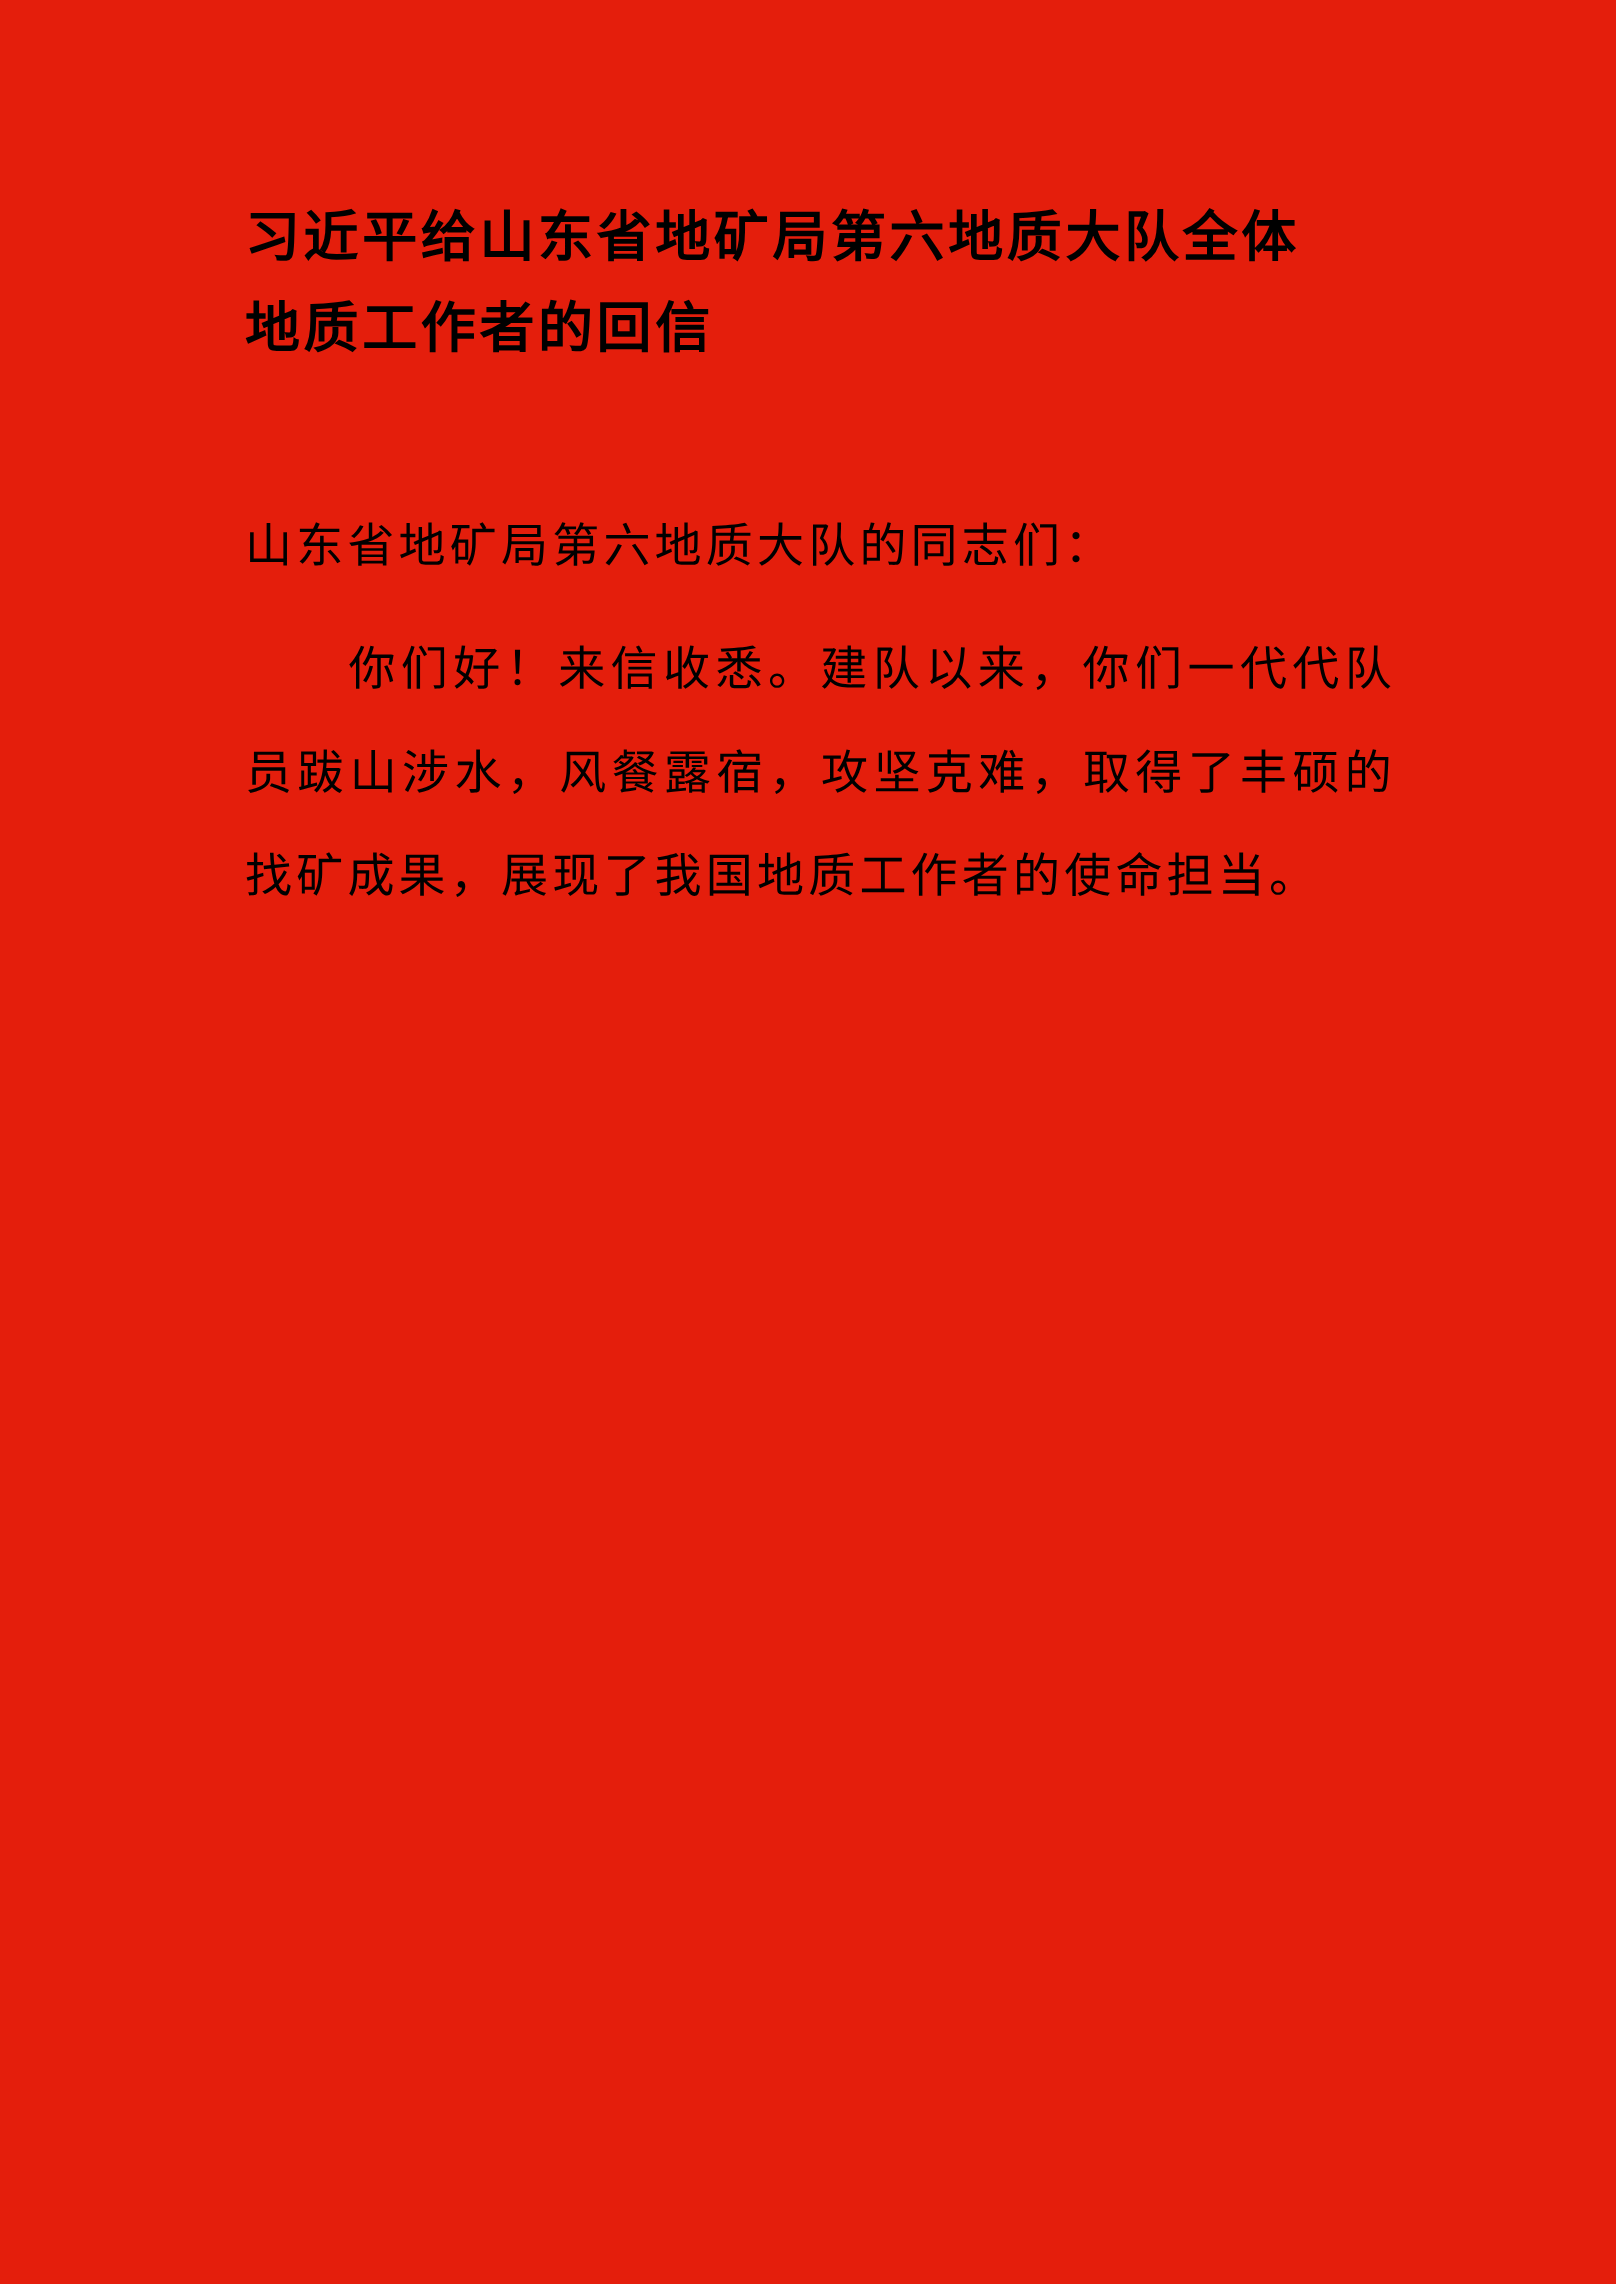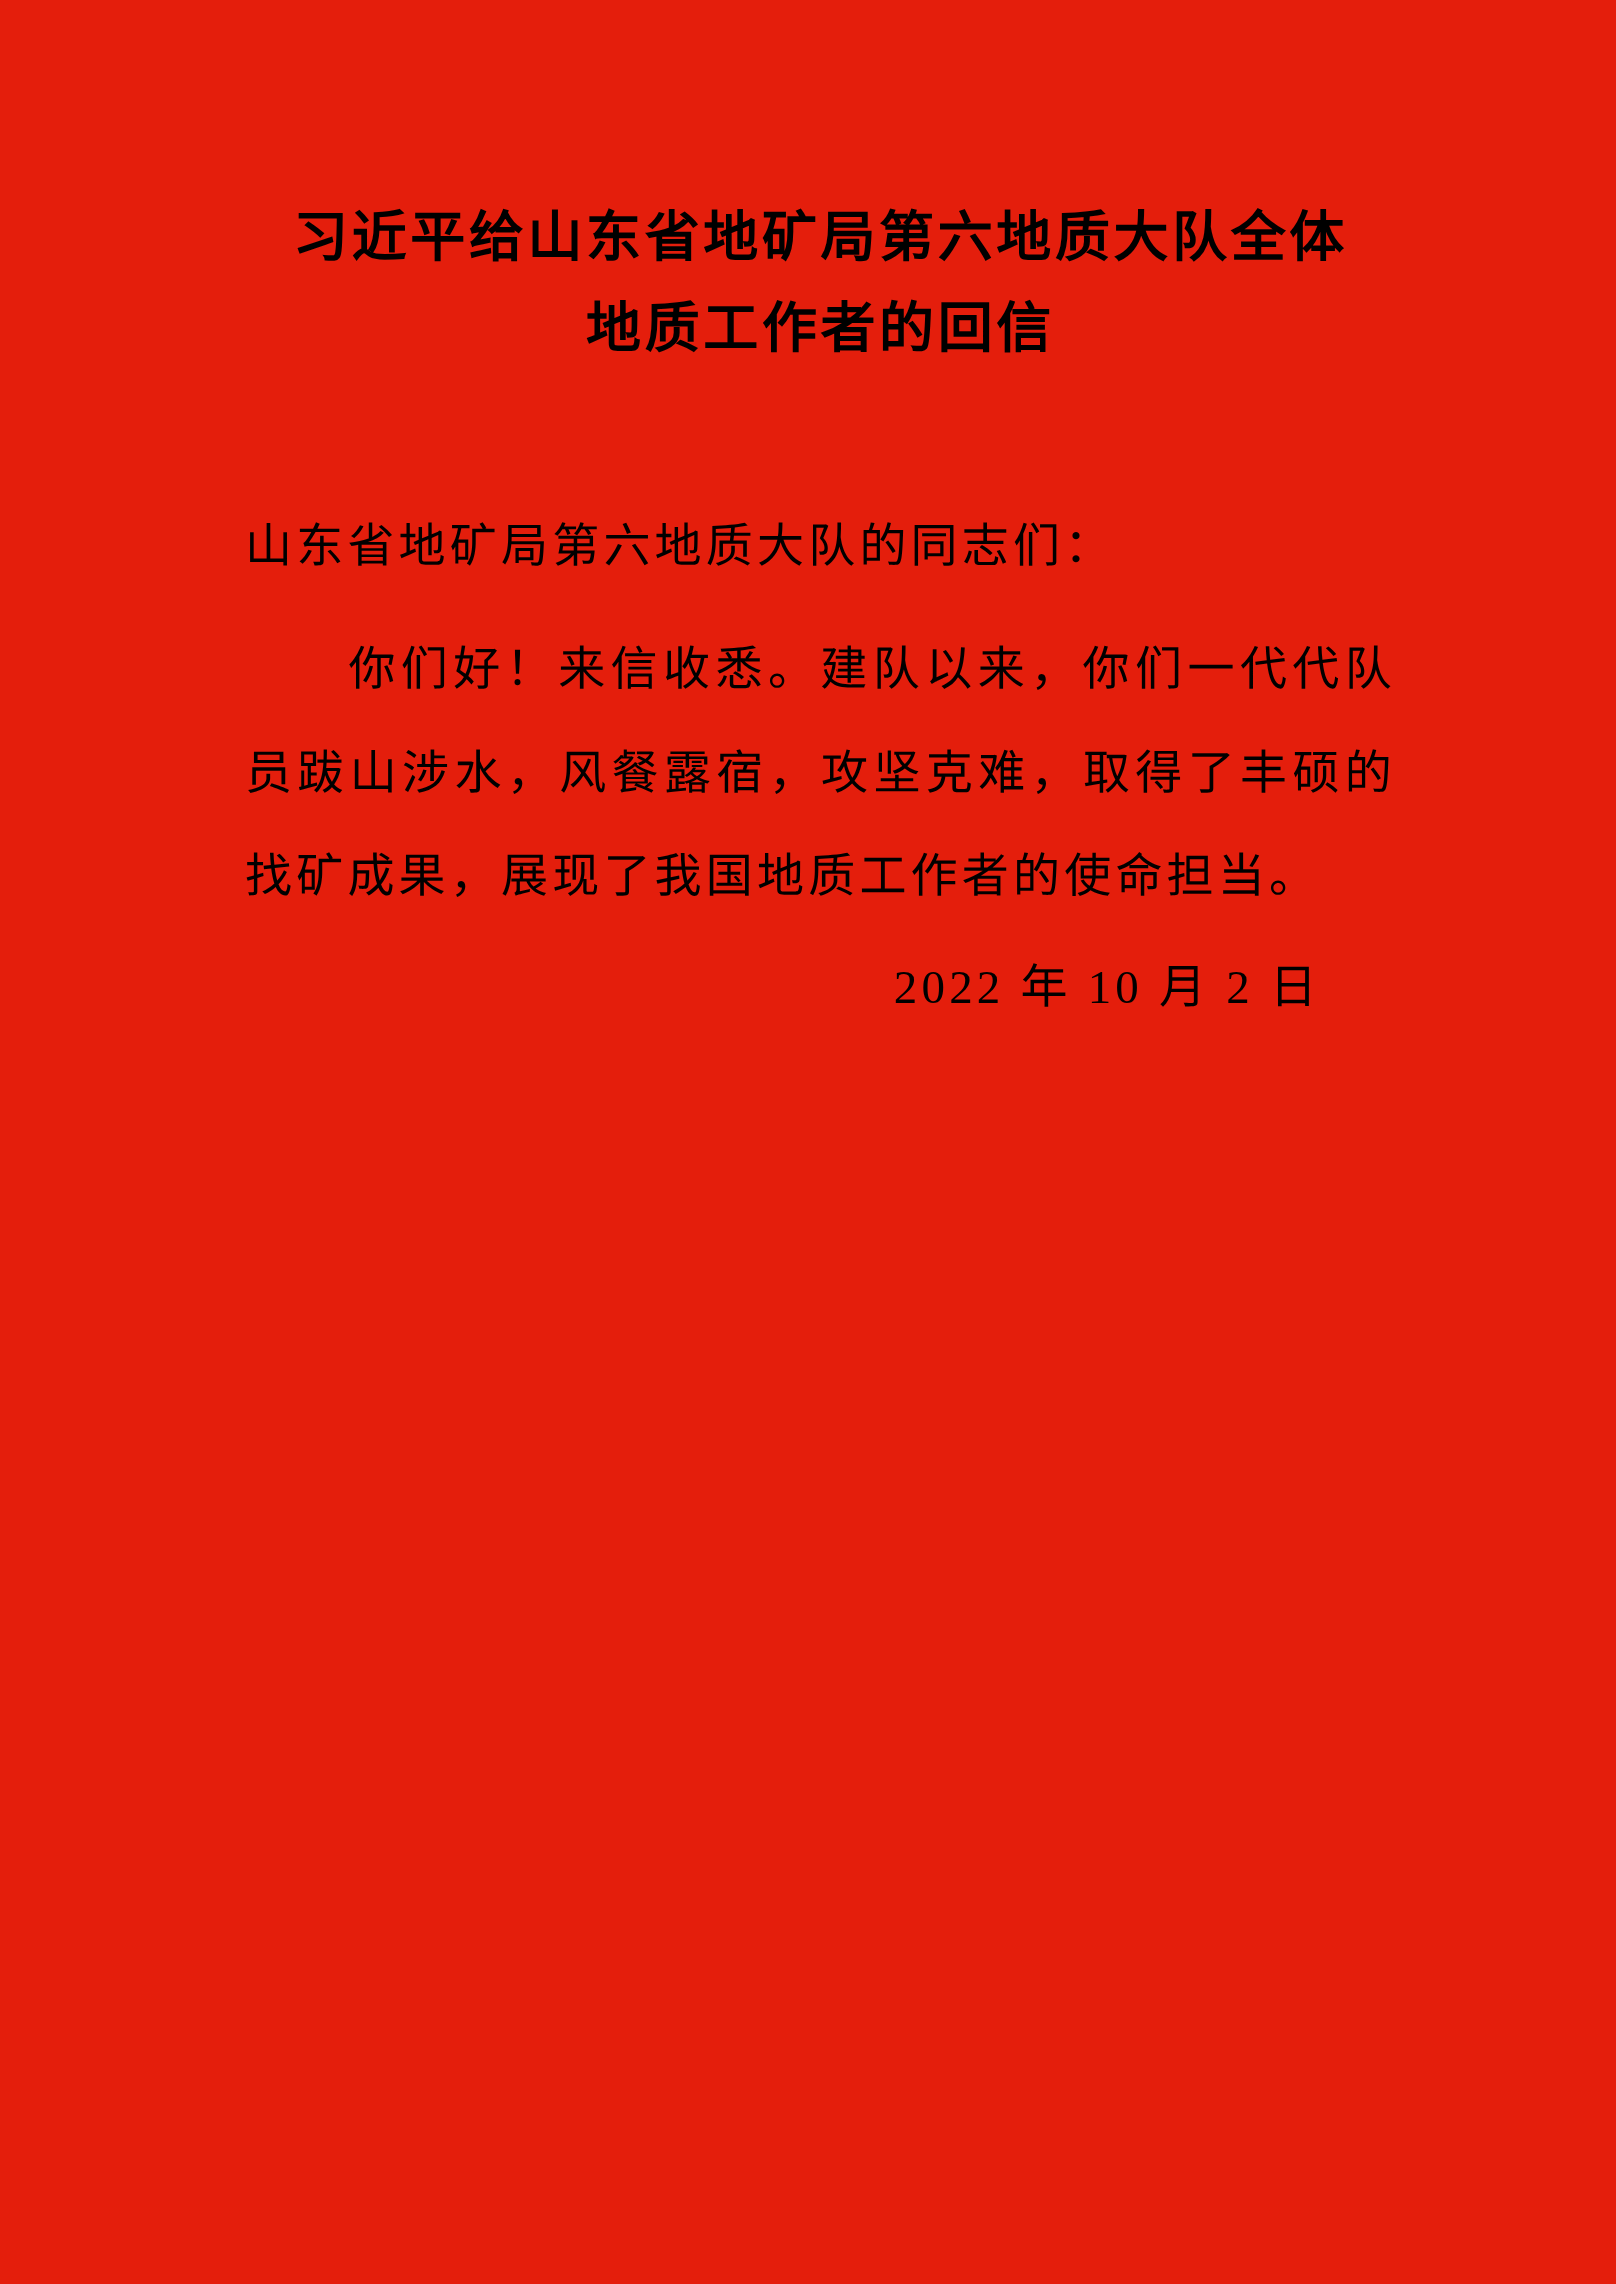--- a/index.html
+++ b/index.html
@@ -15,21 +15,20 @@
     overflow: hidden;
   }
   .page {
     position: relative;
     width: 1617px;
     height: 2284px;
     box-sizing: border-box;
   }
   .title {
     margin: 193px 221px 0 245px;
-    text-align: center;
     font-size: 55px;
     font-weight: bold;
     line-height: 1.65;
     letter-spacing: 3.6px;
   }
   .title-line {
     display: block;
   }
   .letter-body {
     margin: 0 221px 0 245px;
@@ -69,18 +68,17 @@
   </h1>
 
   <div class="letter-body">
 
     <p class="salutation">山东省地矿局第六地质大队的同志们：</p>
 
     <p class="para">你们好！来信收悉。建队以来，你们一代代队员跋山涉水，风餐露宿，攻坚克难，取得了丰硕的找矿成果，展现了我国地质工作者的使命担当。</p>
 
 
 
-    <p class="date">2022 年 10 月 2 日</p>
 
   </div>
 
 </div>
 
 
 </body></html>

